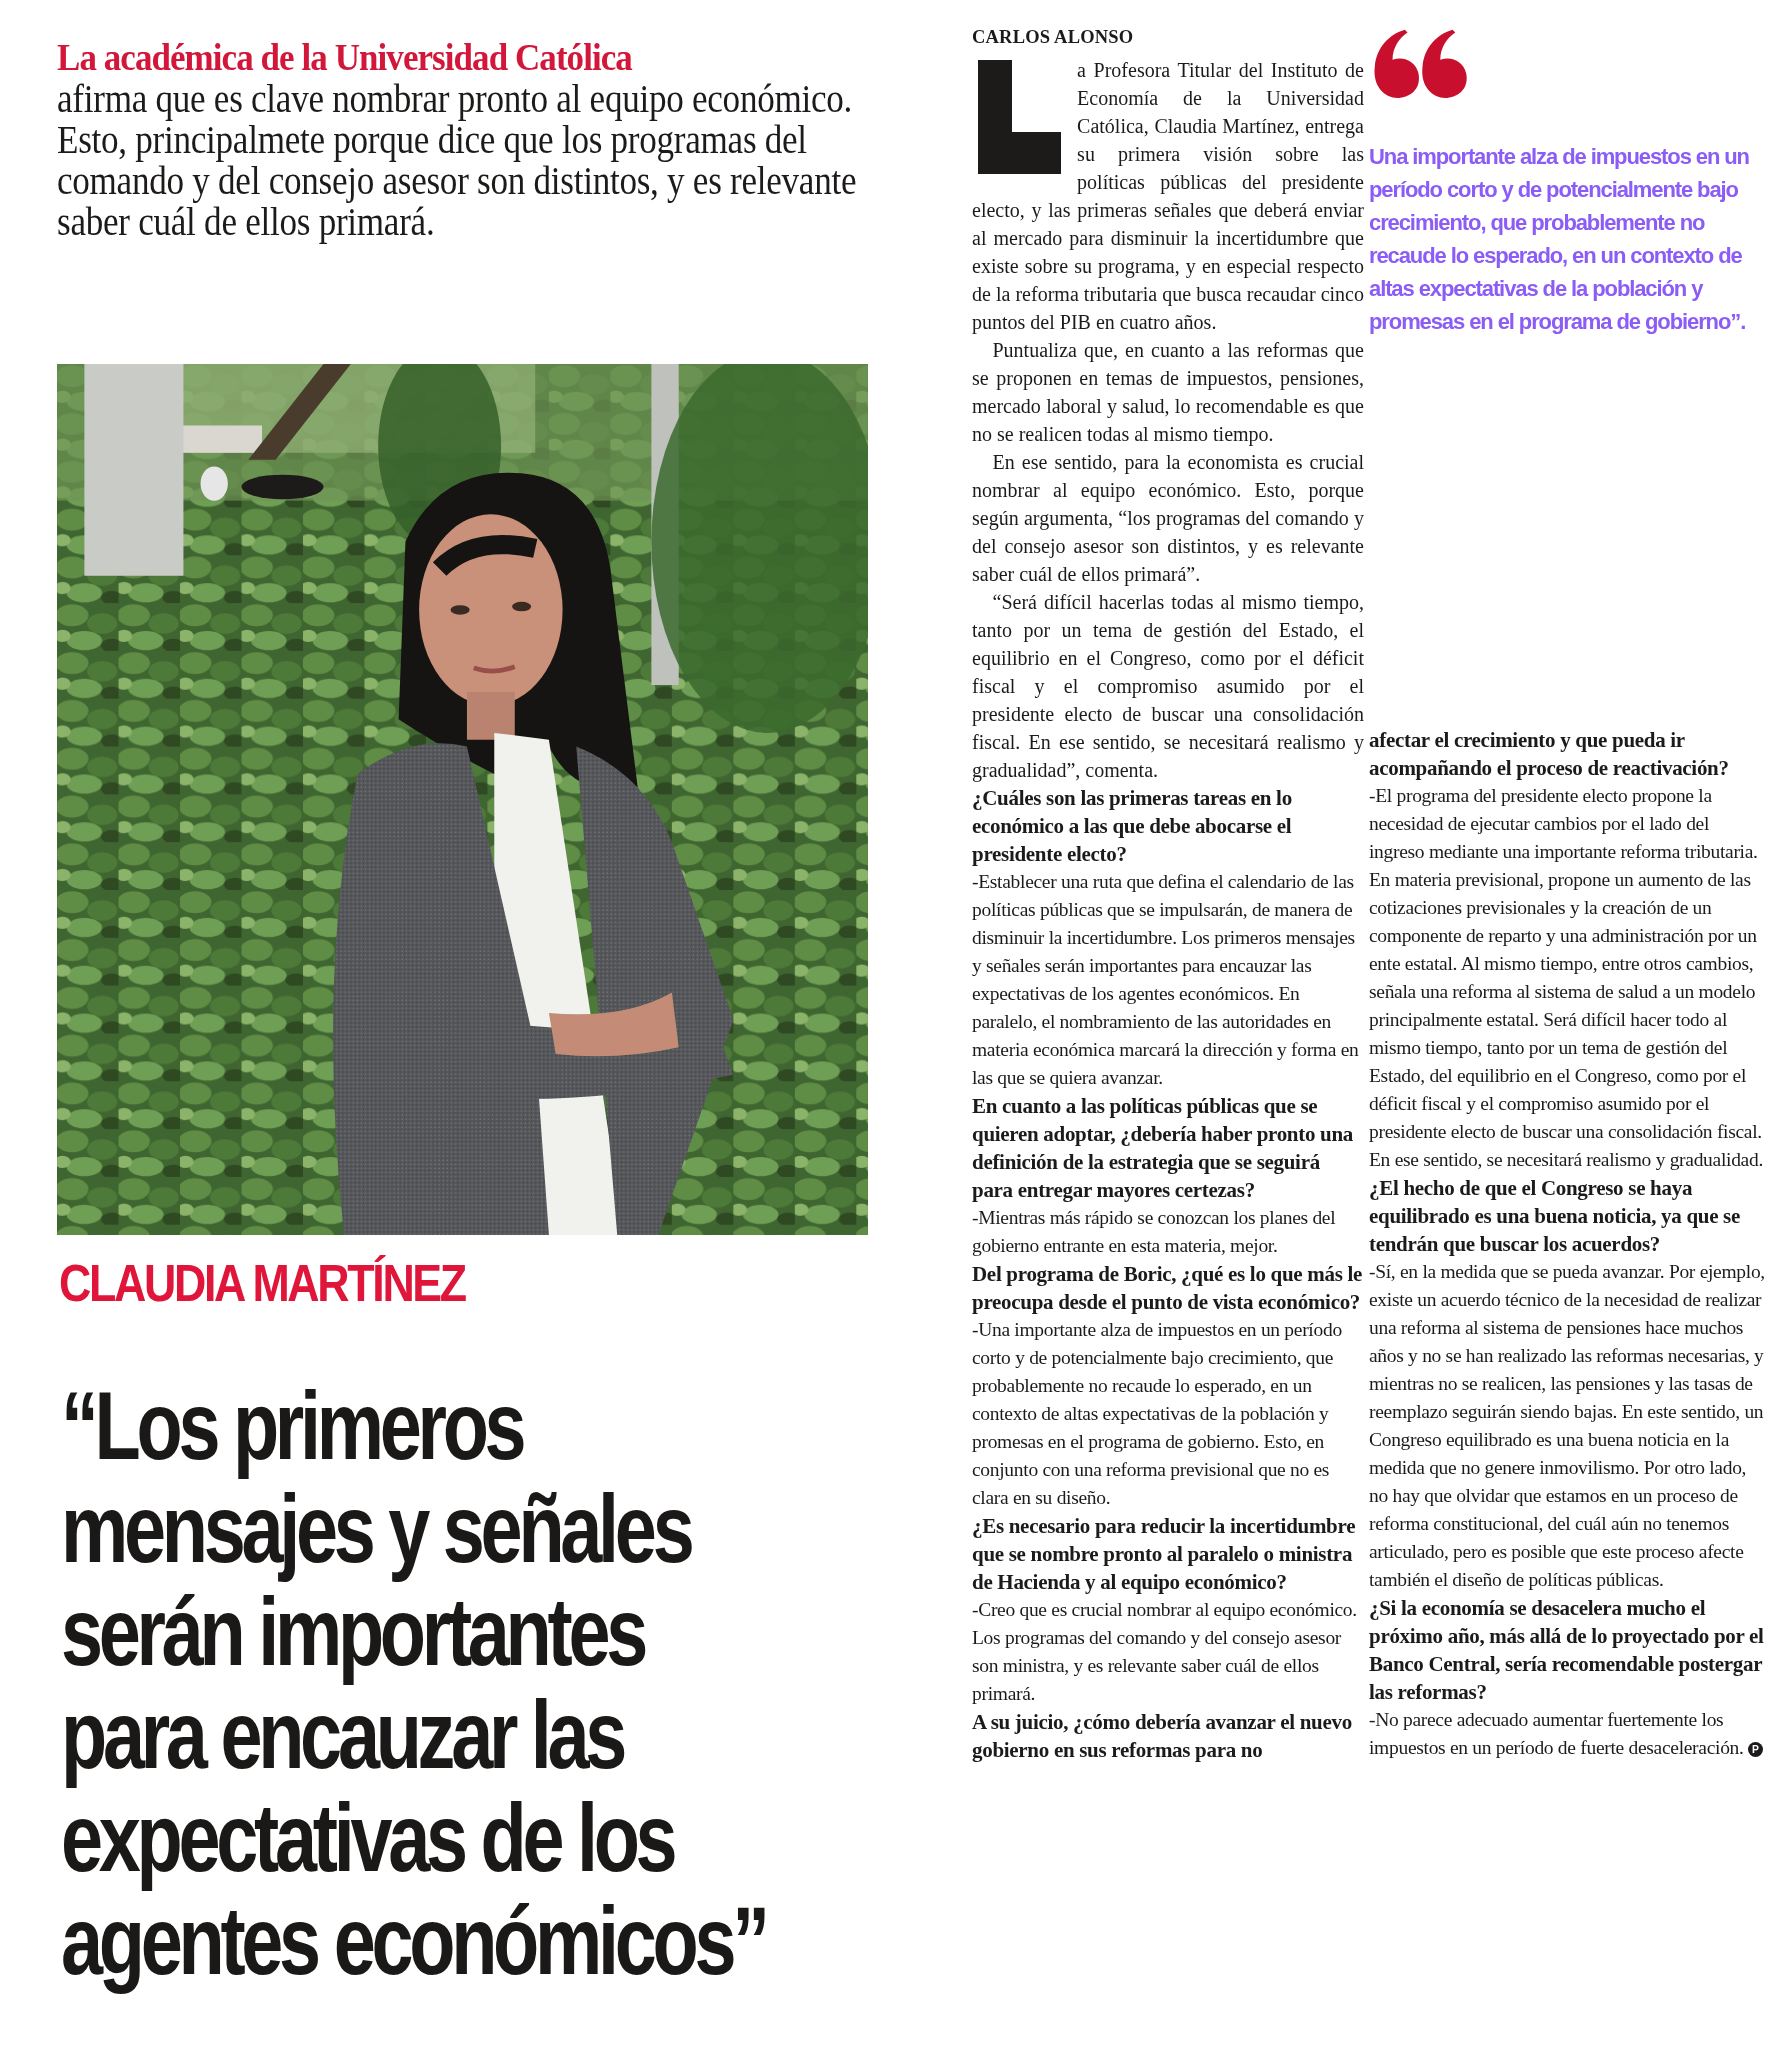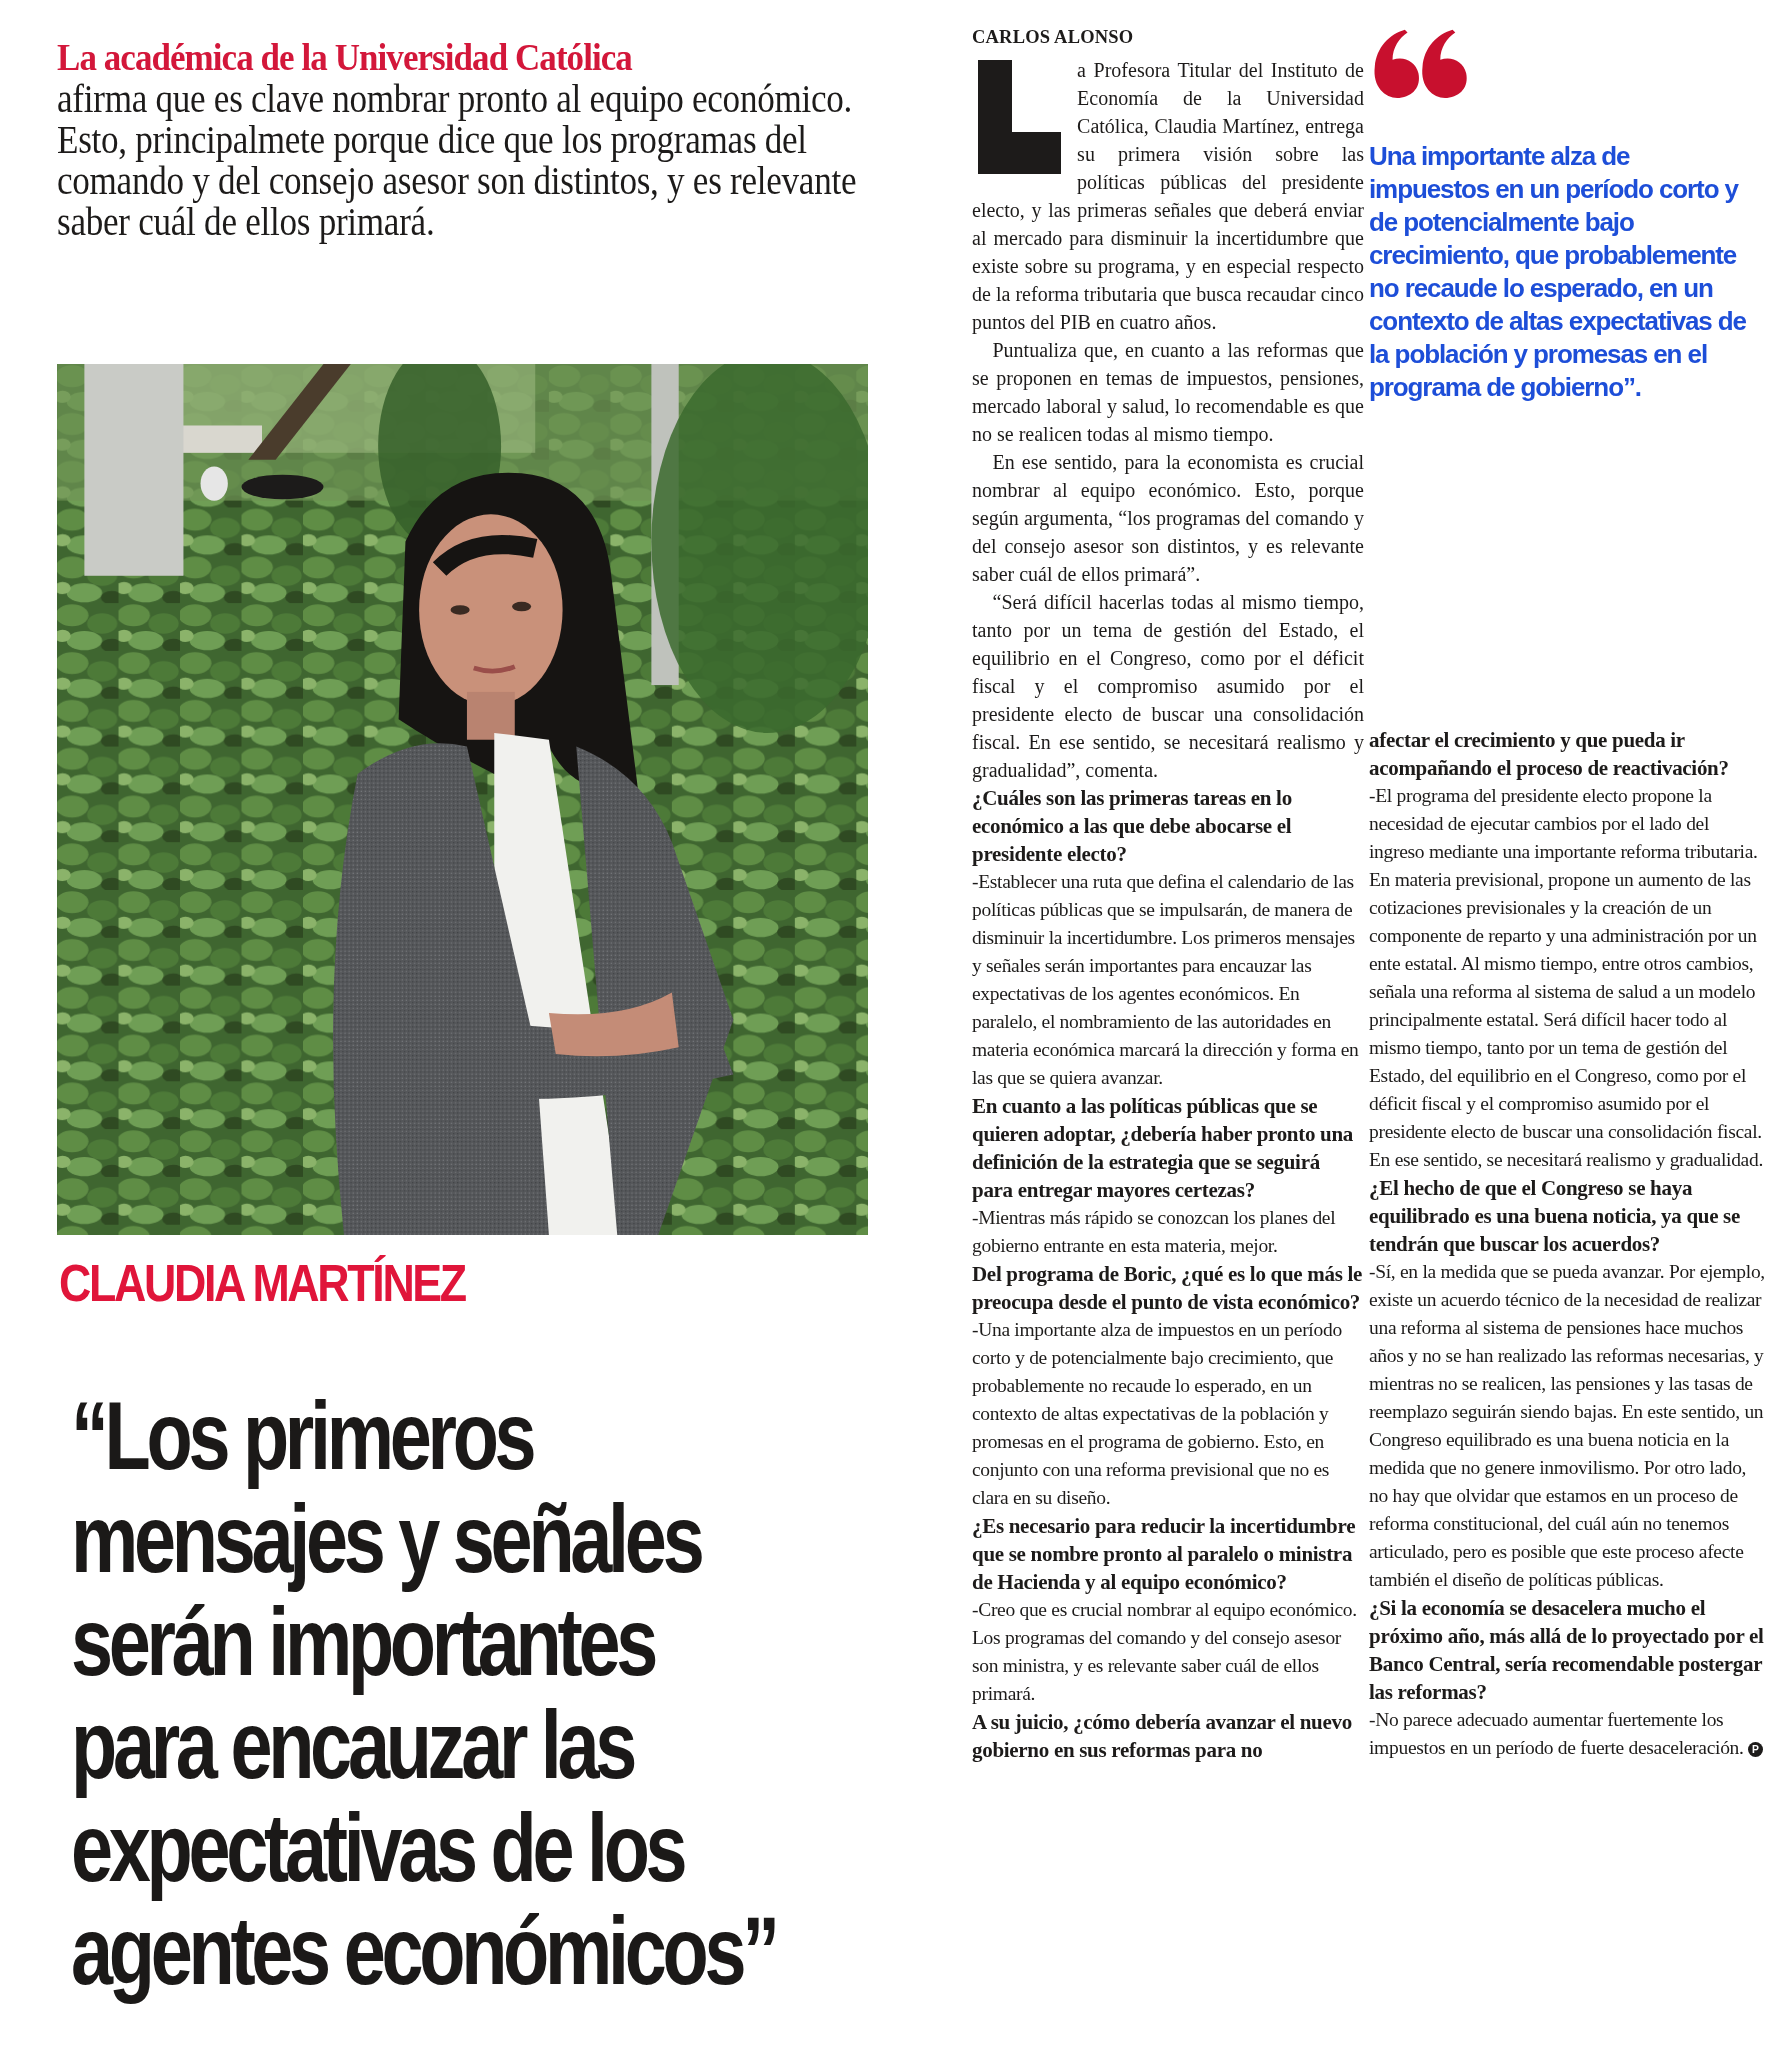--- a/index.html
+++ b/index.html
@@ -31,21 +31,21 @@
   .dropcap .l-vert { position: absolute; left: 0; top: 0; width: 34px; height: 114px; background: #1d1b1a; }
   .dropcap .l-horz { position: absolute; left: 0; bottom: 0; width: 83px; height: 42px; background: #1d1b1a; }
   .p-body { text-align: justify; margin: 0; hyphens: manual; }
   .p-body.indent { text-indent: 20.5px; }
   .q { font-weight: bold; margin: 0; font-size: 21px; line-height: 28px; letter-spacing: -0.3px; }
   .a { margin: 0; font-size: 19.5px; line-height: 28px; letter-spacing: -0.3px; }
 
   
   #pullquote { position: absolute; left: 1369px; top: 27px; width: 396px; }
   #pullquote .qmark { width: 103px; height: 75px; display: block; }
-  #pullquote .pq-text { margin-top: 38px; font-weight: bold; font-size: 26px; line-height: 33px; letter-spacing: -1.1px; color: #1d4ed8; width: 383px; }
+  #pullquote .pq-text { margin-top: 38px; font-weight: bold; font-size: 22px; line-height: 33px; letter-spacing: -1.1px; color: #8b5cf6; width: 383px; }
 
   
   #col-right { position: absolute; left: 1369px; top: 726px; width: 396px; font-size: 20px; line-height: 28px; }
   .end-mark { display: inline-block; width: 15px; height: 15px; border-radius: 50%; background: #1d1b1a; color: #fff; font-family: "Liberation Sans", "DejaVu Sans", sans-serif; font-weight: bold; font-size: 10.3px; line-height: 15px; text-align: center; vertical-align: 0.7px; margin-left: 4.1px; }
 </style>
 </head>
 <body>
 
 <section id="lead">
   <div class="kicker serif">La académica de la Universidad Católica</div>
@@ -100,21 +100,21 @@
     <path d="M 440 600 Q 520 540 600 560 L 700 1000 L 720 1275 L 420 1275 Q 380 900 440 600 Z" fill="url(#tweed)"></path>
     <path d="M 760 560 Q 860 600 900 700 L 990 960 L 880 1275 L 820 1275 Z" fill="url(#tweed)"></path>
 
     <path d="M 470 920 Q 700 1000 960 960 L 990 1040 Q 720 1100 500 1060 Z" fill="url(#tweed)"></path>
     <path d="M 720 950 Q 830 960 900 920 L 910 1000 Q 820 1020 730 1010 Z" fill="#c48c77"></path>
   </svg>
 </figure>
 
 <div id="name" class="sans">CLAUDIA MARTÍNEZ</div>
 
-<h1 id="headline" class="sans" style="margin:14px;">
+<h1 id="headline" class="sans" style="margin:4px;">
   <span class="hl-line">“Los primeros</span>
   <span class="hl-line">mensajes y señales</span>
   <span class="hl-line">serán importantes</span>
   <span class="hl-line">para encauzar las</span>
   <span class="hl-line">expectativas de los</span>
   <span class="hl-line">agentes económicos”</span>
 </h1>
 
 <article id="col-mid" class="serif">
   <div id="byline">CARLOS ALONSO</div>

